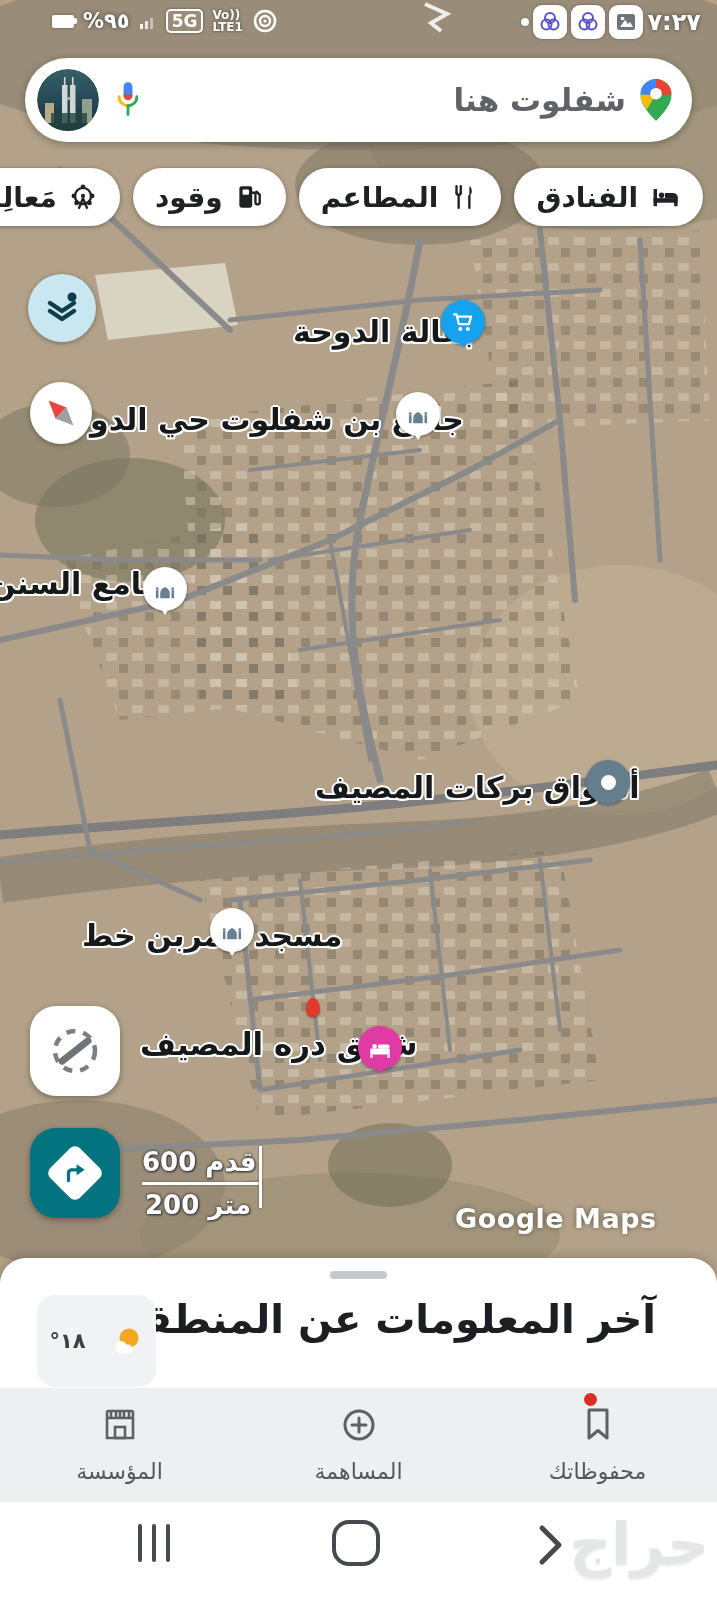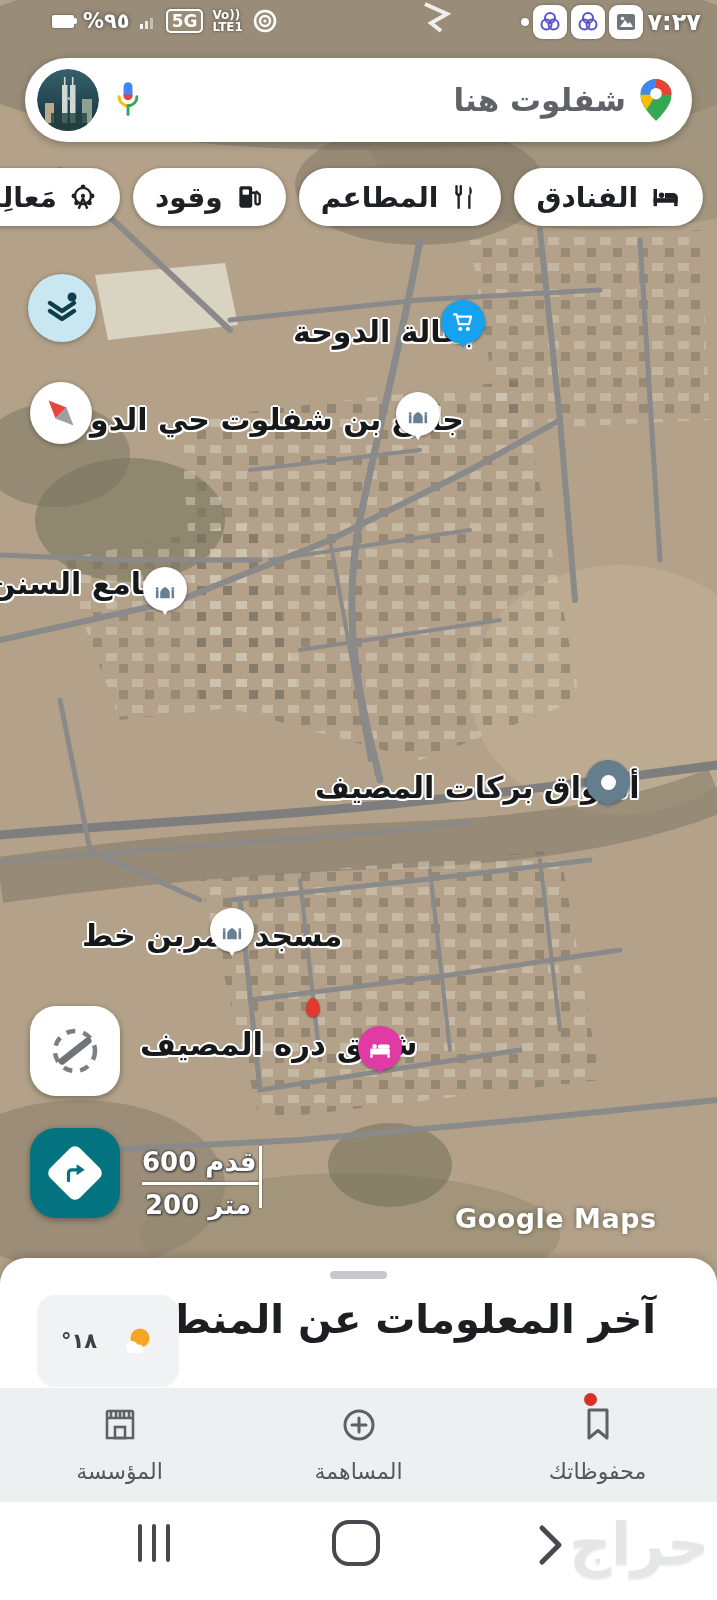--- a/index.html
+++ b/index.html
@@ -75,21 +75,21 @@
   .scale-text { position:absolute; direction:ltr; font-size:26px; font-weight:700; color:#fff; white-space:nowrap;
     text-shadow:0 0 3px #444,0 0 3px #444,1px 1px 2px #333; }
   .scale-line { position:absolute; background:#fff; box-shadow:0 0 2px #444; }
   .gmaps-watermark { position:absolute; left:455px; top:1203px; direction:ltr; font-size:27px; font-weight:600;
     color:#fff; letter-spacing:.5px; text-shadow:0 0 5px rgba(0,0,0,.45); }
   
   .bottom-sheet { position:absolute; left:0; top:1258px; width:717px; height:130px; background:#fff;
     border-radius:26px 26px 0 0; box-shadow:0 -2px 10px rgba(0,0,0,.18); }
   .drag-handle { position:absolute; left:330px; top:13px; width:57px; height:8px; border-radius:4px; background:#c6c9cc; }
   .sheet-title { position:absolute; right:61px; top:38px; font-size:40px; font-weight:700; color:#1c1e21; white-space:nowrap; }
-  .weather-chip { position:absolute; left:37px; top:37px; width:142px; height:92px; border-radius:18px; background:#f0f2f4;
+  .weather-chip { position:absolute; left:37px; top:37px; width:119px; height:92px; border-radius:18px; background:#f0f2f4;
     display:flex; align-items:center; justify-content:center; gap:24px; }
   .weather-temp { font-size:21px; font-weight:600; color:#3c4043; }
   
   .bottom-nav { position:absolute; left:0; top:1388px; width:717px; height:114px; background:#edf0f1;
     display:flex; flex-direction:row; }
   .nav-item { flex:1; display:flex; flex-direction:column; align-items:center; padding-top:9px; gap:6px; }
   .nav-icon-slot { height:56px; display:flex; align-items:center; justify-content:center; position:relative; }
   .active-pill { width:112px; height:56px; border-radius:28px; background:#c7e6f1; display:flex; align-items:center; justify-content:center; }
   .nav-label { font-size:22px; color:#54585c; }
   .nav-label.active { font-weight:700; color:#1b1d1f; }

